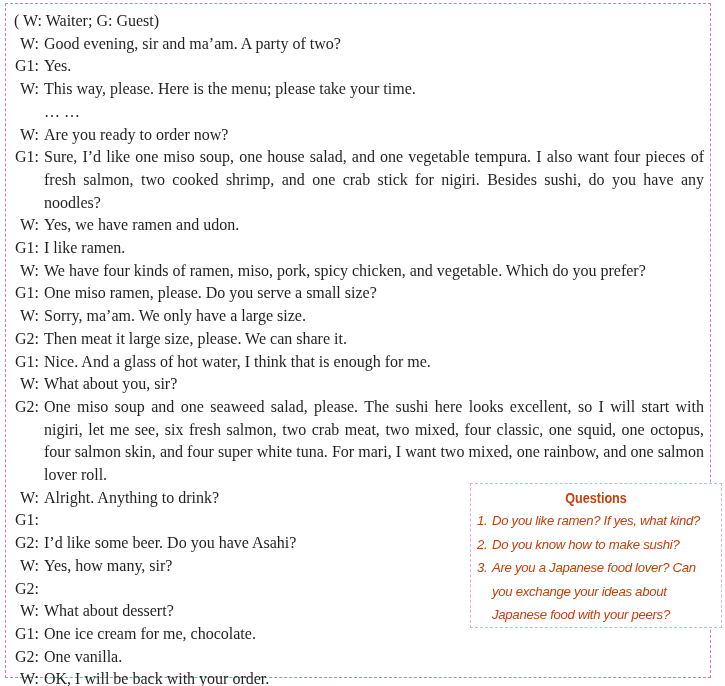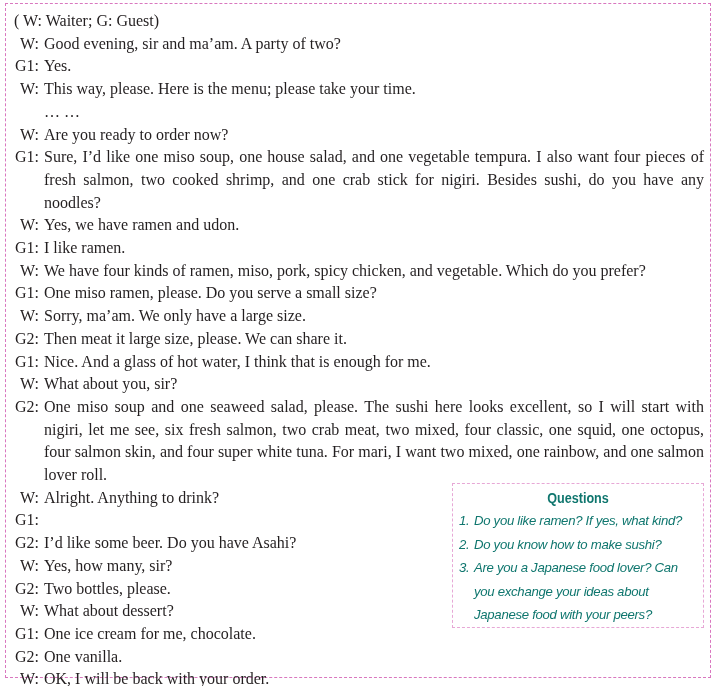--- a/index.html
+++ b/index.html
@@ -29,28 +29,28 @@
       box-sizing: border-box;
     }
     .txt {
       flex: 1;
       text-align: justify;
     }
     .legend { padding-left: 0; }
     .narrow .txt { max-width: 420px; }
     .qbox {
       position: absolute;
-      left: 452px; top: 483px;
+      left: 470px; top: 483px;
       width: 252px; height: 145px;
       border: 1px dashed #e7a8d6;
       box-sizing: border-box;
       background: #ffffff;
       padding: 3px 6px 0 6px;
       font-family: "Liberation Sans", sans-serif;
-      color: #0f766e;
+      color: #c2410c;
     }
     .qtitle {
       text-align: center;
       font-weight: bold;
       font-size: 14px;
       line-height: 22px;
       transform: scaleX(0.9);
     }
     .qitem {
       font-style: italic;
@@ -142,21 +142,20 @@
   <div class="line narrow">
     <span class="spk">G2:</span>
     <span class="txt">I’d like some beer. Do you have Asahi?</span>
   </div>
   <div class="line narrow">
     <span class="spk">W:</span>
     <span class="txt">Yes, how many, sir?</span>
   </div>
   <div class="line narrow">
     <span class="spk">G2:</span>
-    <span class="txt">Two bottles, please.</span>
   </div>
   <div class="line narrow">
     <span class="spk">W:</span>
     <span class="txt">What about dessert?</span>
   </div>
   <div class="line narrow">
     <span class="spk">G1:</span>
     <span class="txt">One ice cream for me, chocolate.</span>
   </div>
   <div class="line narrow">

